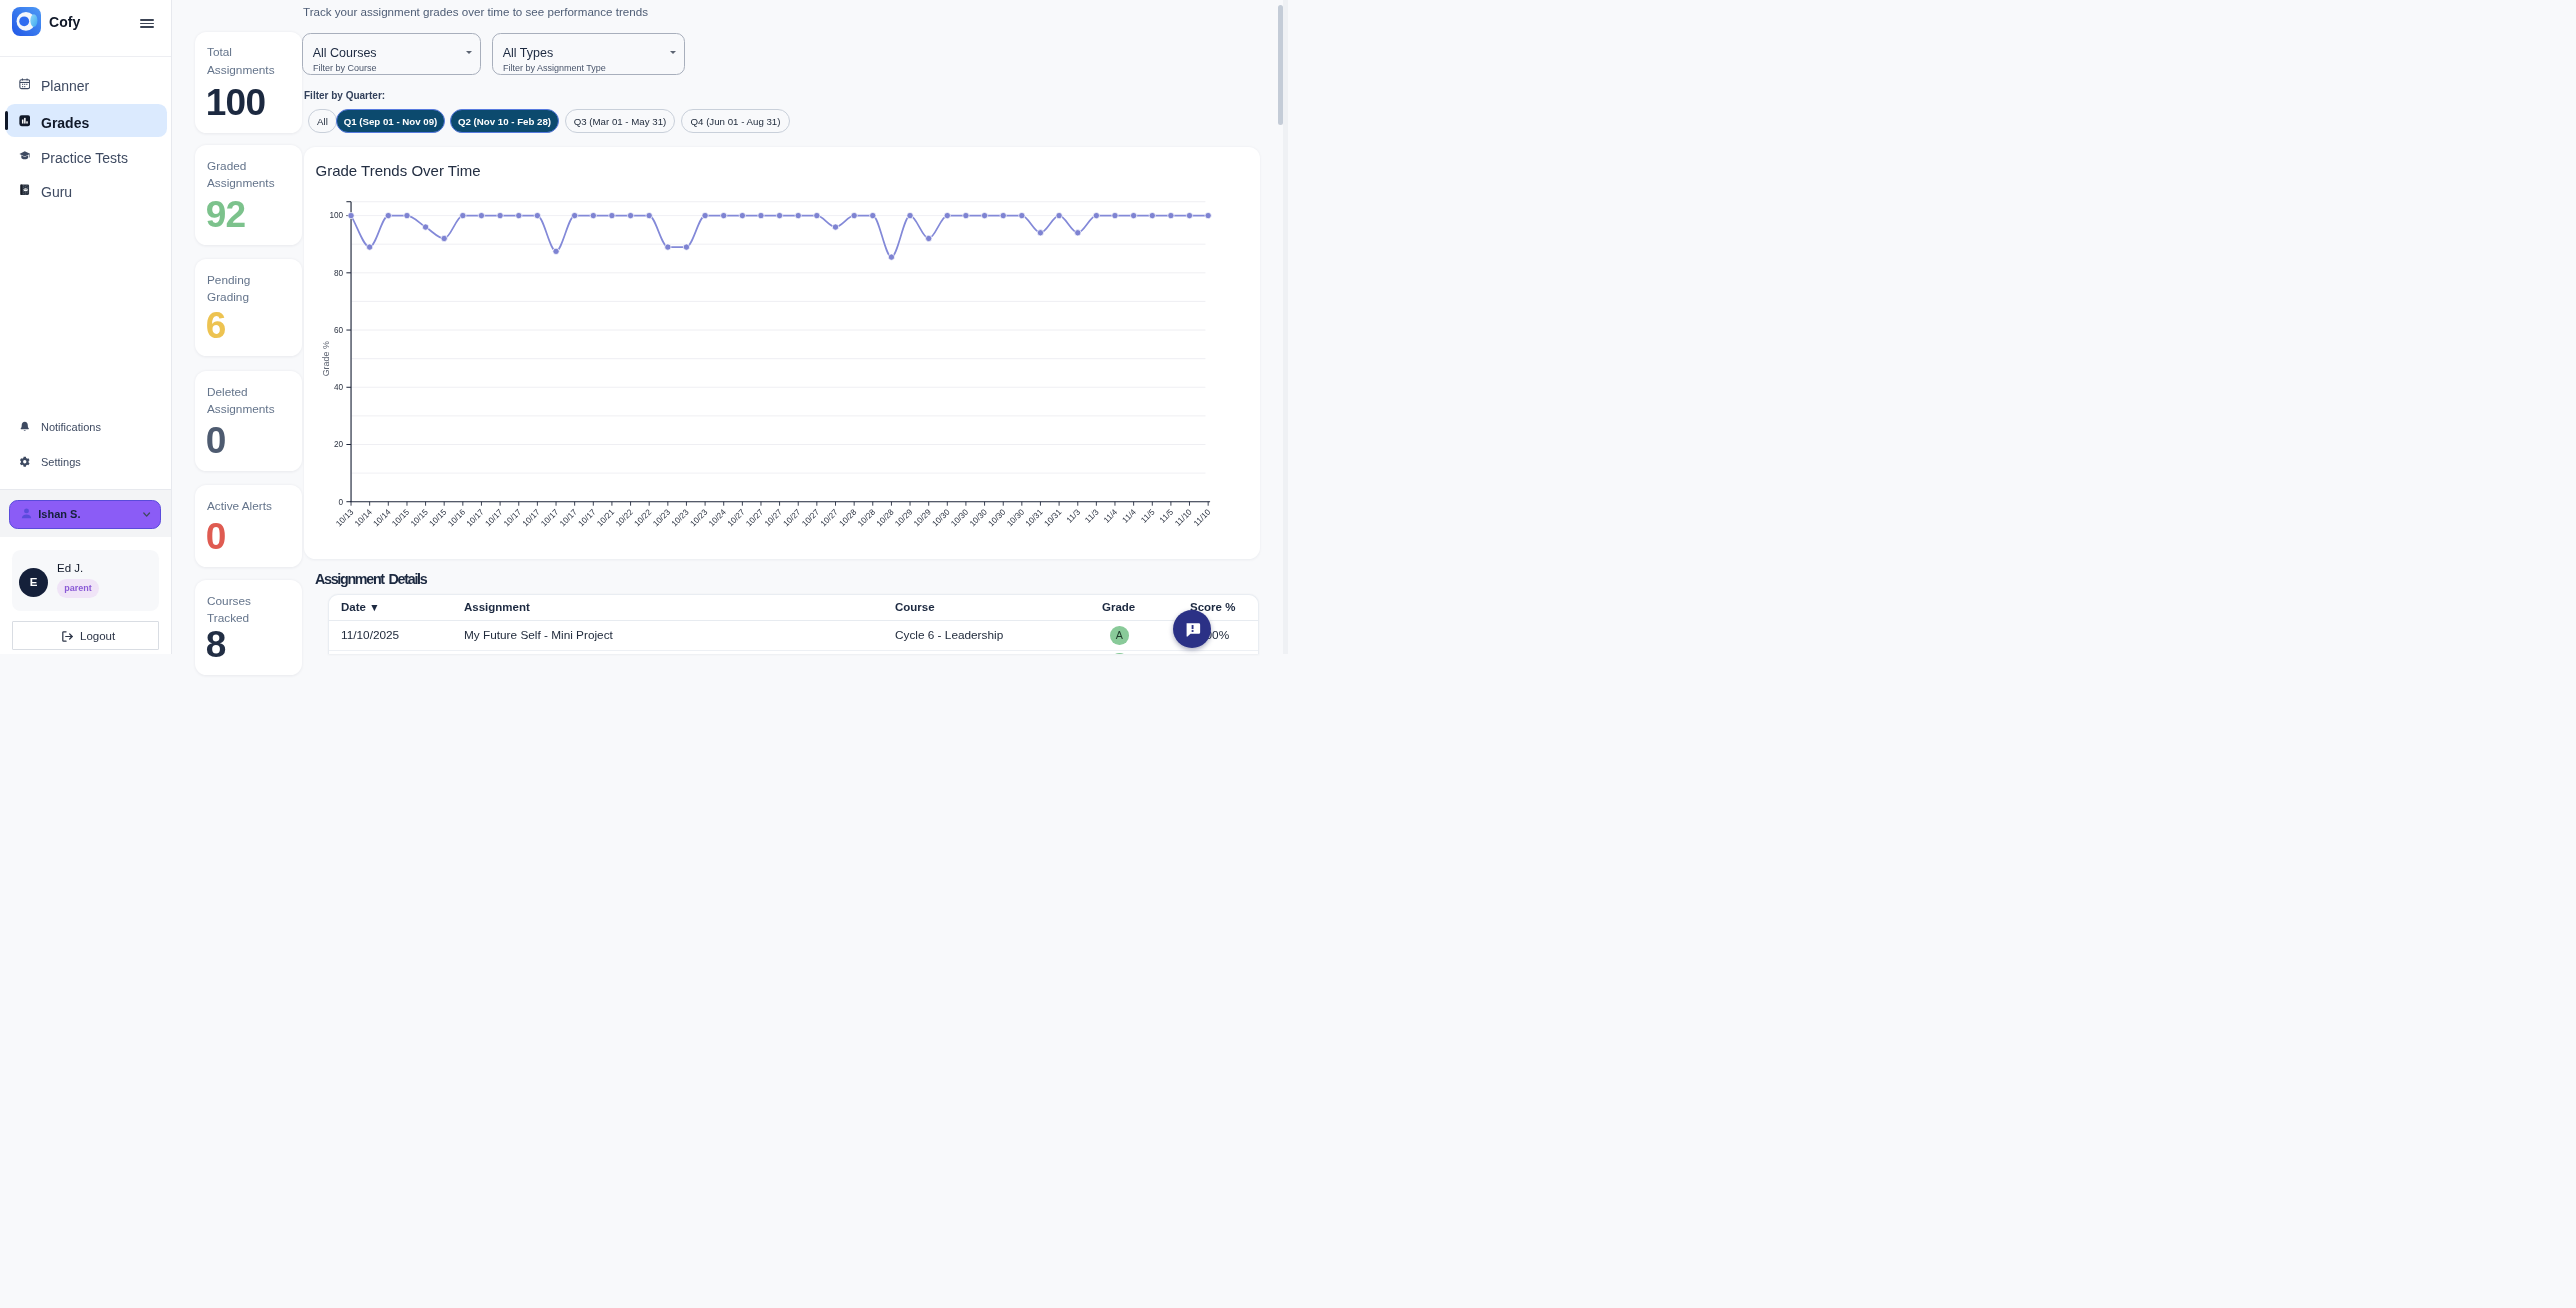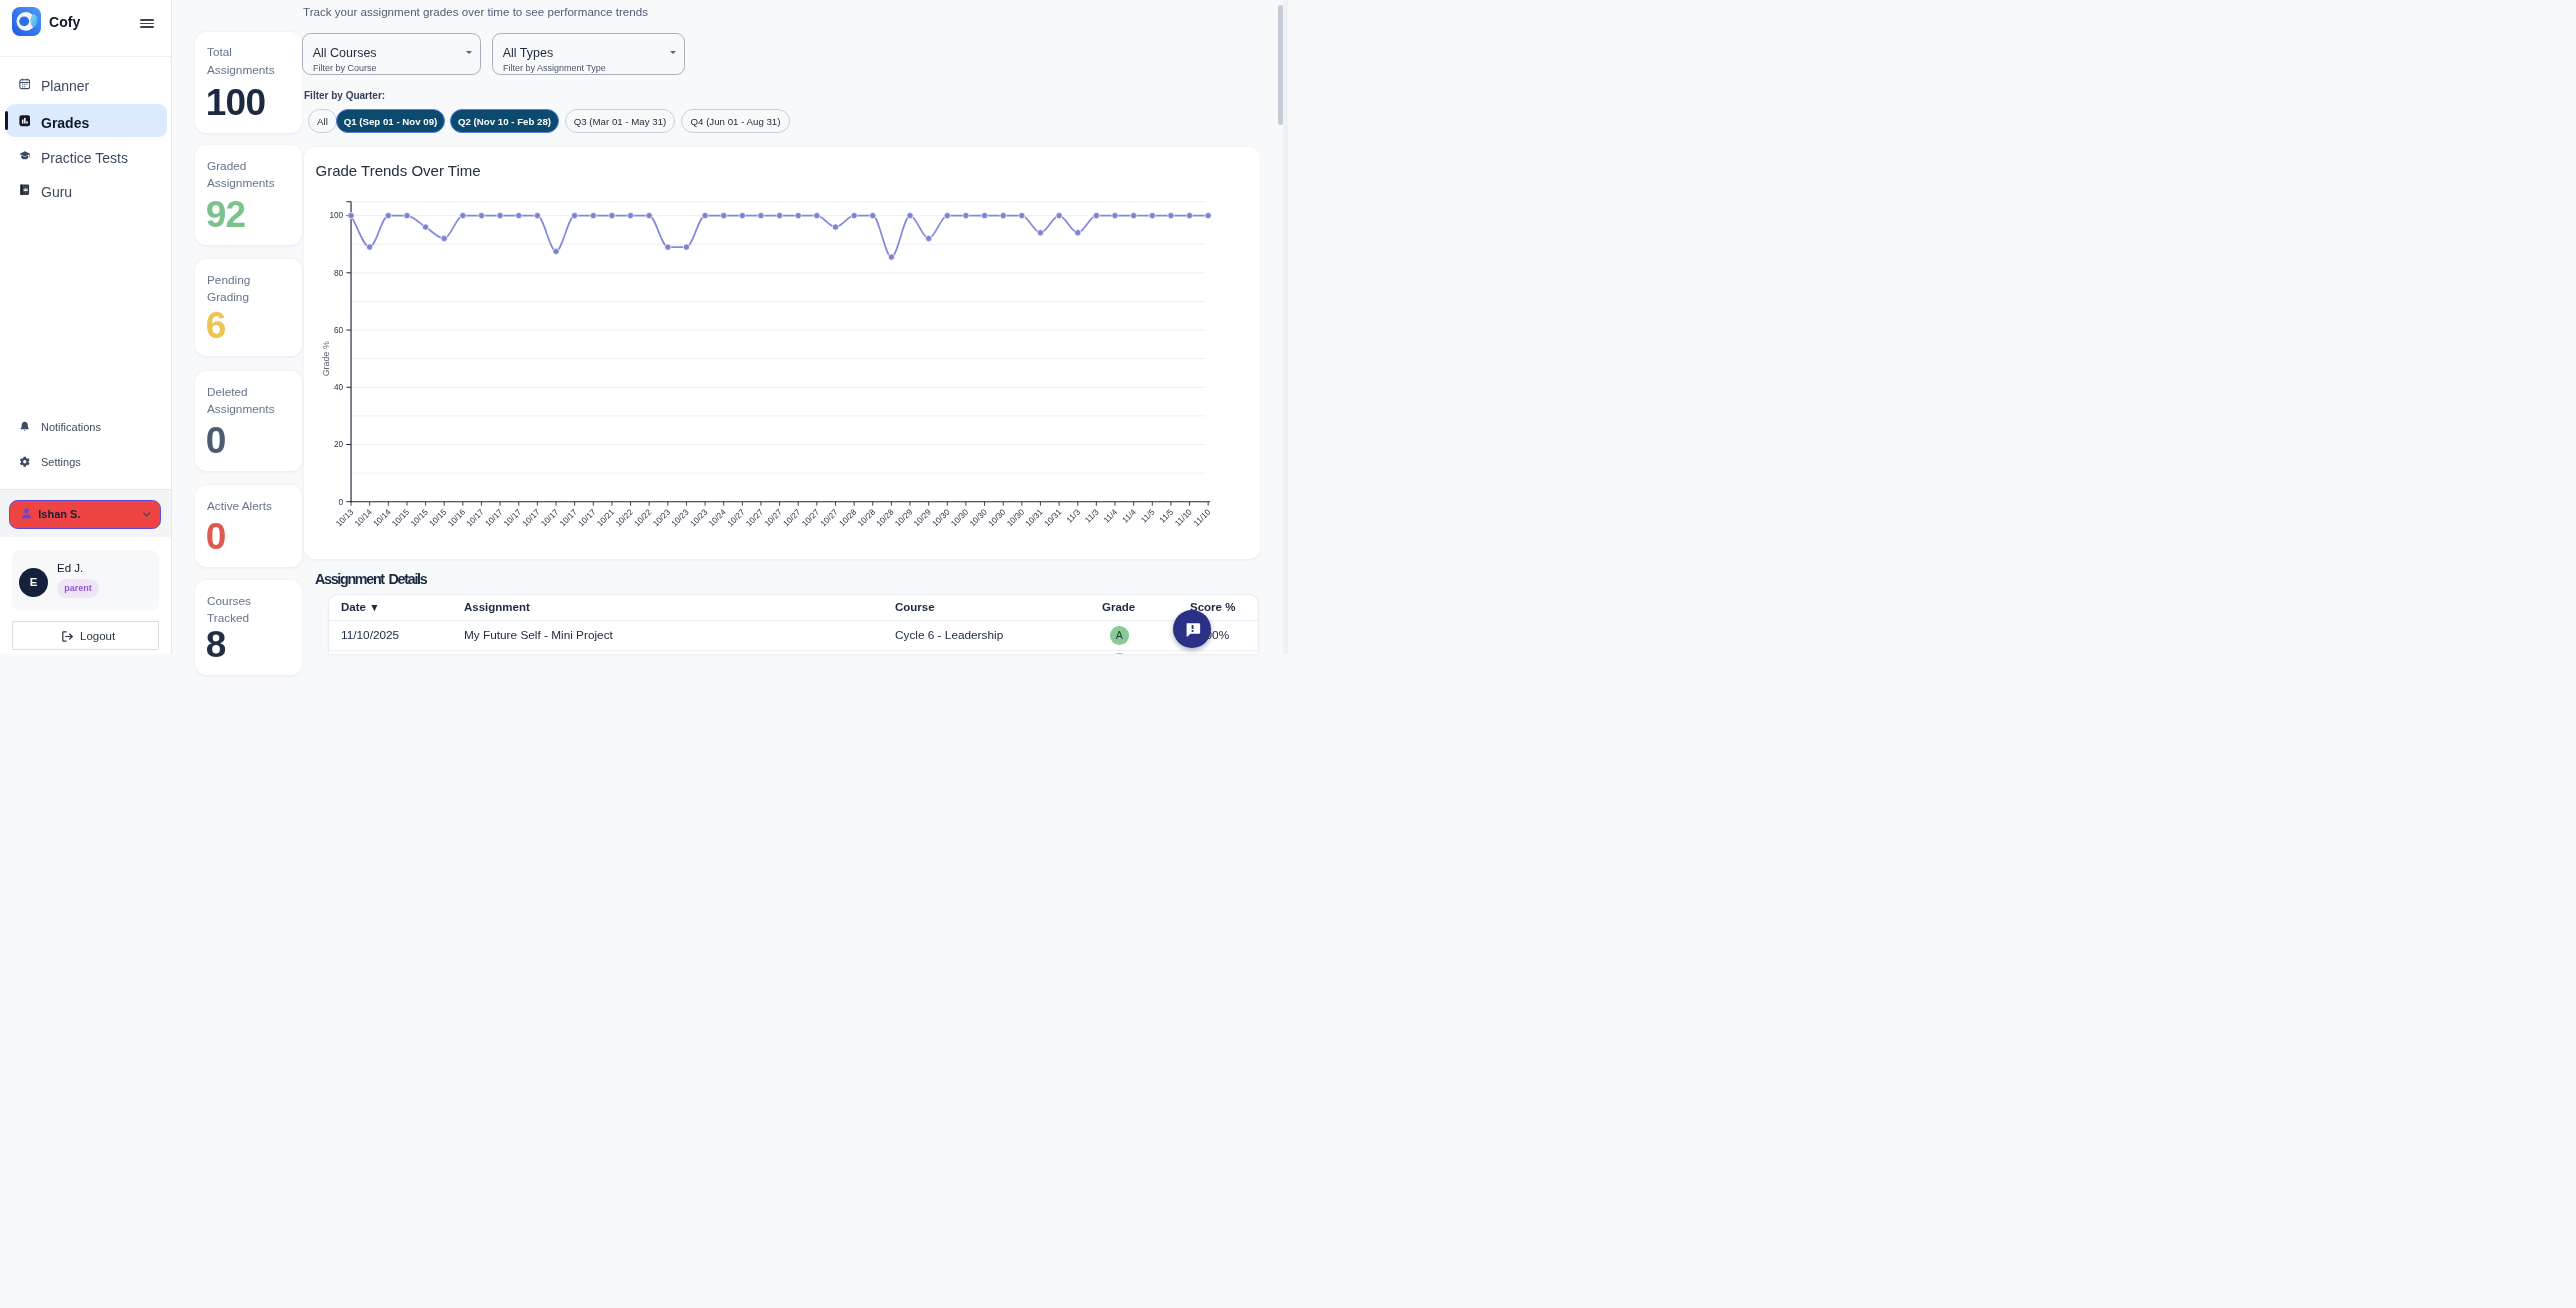--- a/index.html
+++ b/index.html
@@ -12,21 +12,21 @@
   #burger { position:absolute; left:140px; top:19.3px; width:13.6px; }
   #burger div { height:1.6px; background:#3c4454; border-radius:1.4px; margin-bottom:1.9px; }
   .nav { position:absolute; left:0; width:171px; height:34px; }
   .nav .ic { position:absolute; left:18.6px; top:50%; margin-top:-5.7px; width:11.5px; height:11.5px; }
   .nav .tx { position:absolute; left:41px; top:50%; margin-top:-5.7px; font-size:14px; color:#3e4a61; }
   #nav-grades-pill { position:absolute; left:6.4px; top:104px; width:161px; height:33px; background:#dbeafe; border-radius:8.6px; }
   #nav-grades-bar { position:absolute; left:5.4px; top:111px; width:2.9px; height:18.6px; background:#101828; border-radius:2.1px; }
   .navb .tx { font-weight:700; font-size:14px; color:#101828; }
   #sb-divider { position:absolute; left:0; top:489px; width:171px; height:0.7px; background:#e7e9ee; }
   #sel-strip { position:absolute; left:0; top:490px; width:171px; height:47px; background:#f3f4f6; }
-  #selector { position:absolute; left:9.3px; top:500px; width:152px; height:29px; background:#ef4444; border:1.4px solid #5a4bdb; border-radius:8.6px; }
+  #selector { position:absolute; left:9.3px; top:500px; width:152px; height:29px; background:#8b5cf6; border:1.4px solid #5a4bdb; border-radius:8.6px; }
   #selector .tx { position:absolute; left:28px; top:7.2px; font-size:11px; font-weight:700; color:#15203a; }
   #edcard { position:absolute; left:12px; top:550px; width:147px; height:61px; background:#f7f8fa; border-radius:8.6px; }
   #avatar { position:absolute; left:7.2px; top:18px; width:29px; height:29px; border-radius:50%; background:#15203a; color:#fff; font-weight:700; font-size:11.5px; text-align:center; line-height:29px; }
   #edname { position:absolute; left:45px; top:11.5px; font-size:11.5px; font-weight:400; color:#101828; }
   #parentpill { position:absolute; left:45px; top:29px; width:42px; height:19.3px; background:#f0e4f7; border-radius:10px; color:#8b5bd6; font-size:9px; font-weight:700; text-align:center; line-height:19.3px; }
   #logout { position:absolute; left:12px; top:621px; width:147px; height:29px; border:0.7px solid #d9dde3; border-radius:1px; background:#fff; }
   #logout .tx { position:absolute; left:67px; top:7.9px; font-size:11.5px; color:#2c3547; }
   
   #toptext { position:absolute; left:303px; top:5.4px; font-size:11.6px; color:#4e5d75; }
   

